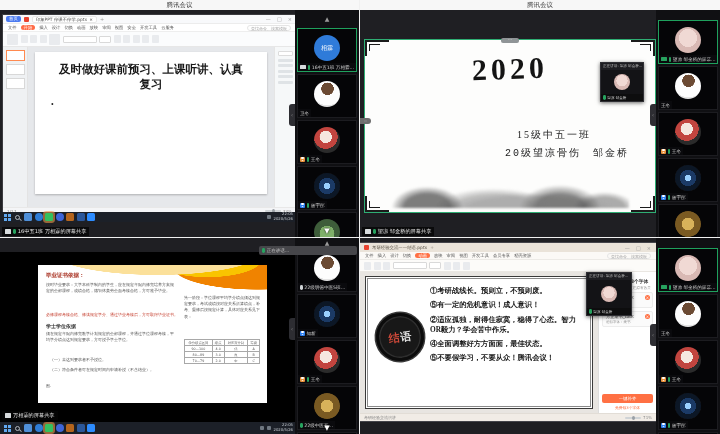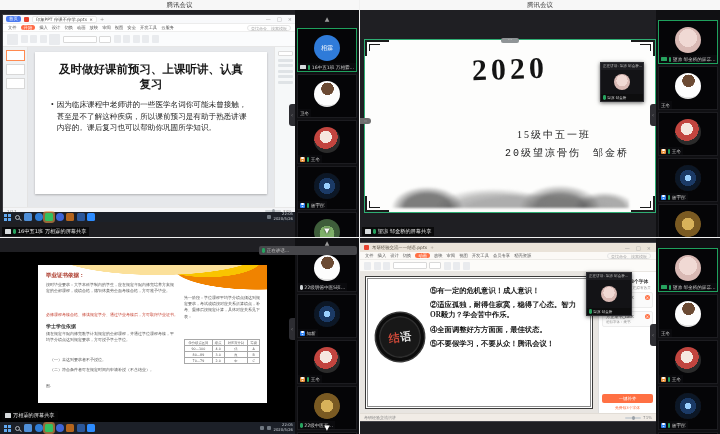--- a/index.html
+++ b/index.html
@@ -195,21 +195,20 @@
       <div class="thumbs">
         <span class="thumb cur"></span>
         <span class="thumb"></span>
         <span class="thumb"></span>
       </div>
       <div class="canvas">
         <div class="slide">
           <div class="s-title">及时做好课前预习、上课听讲、认真复习</div>
           <div class="s-body">
             <span>•</span>
-            <span>因为临床课程中老师讲的一些医学名词你可能未曾接触，甚至是不了解这种疾病，所以课前预习是有助于熟悉讲课内容的。课后复习也可以帮助你巩固所学知识。</span>
           </div>
         </div>
       </div>
       <div class="rpanel">
         <span class="rp w"></span>
         <span class="rp"></span>
         <span class="rp"></span>
         <span class="rp"></span>
         <span class="rp"></span>
         <span class="rp"></span>
@@ -506,20 +505,21 @@
       <span class="tg"></span>
     </div>
     <div class="w2-body">
       <div class="stage2">
         <div class="slide2">
           <div class="stamp">
             <span class="st1">结</span>
             <span class="st2">语</span>
           </div>
           <div class="lines">
+            <div>①考研战线长。预则立，不预则废。</div>
             <div>⑤有一定的危机意识！成人意识！</div>
             <div>②适应孤独，耐得住寂寞，稳得了心态。智力OR毅力？学会苦中作乐。</div>
             <div>④全面调整好方方面面，最佳状态。</div>
             <div>⑤不要假学习，不要从众！腾讯会议！</div>
           </div>
         </div>
       </div>
       <div class="fpanel">
         <div class="fp-title">文档中缺失3个字体</div>
         <div class="fp-sub">一键下载，恢复文档原有效果</div>

